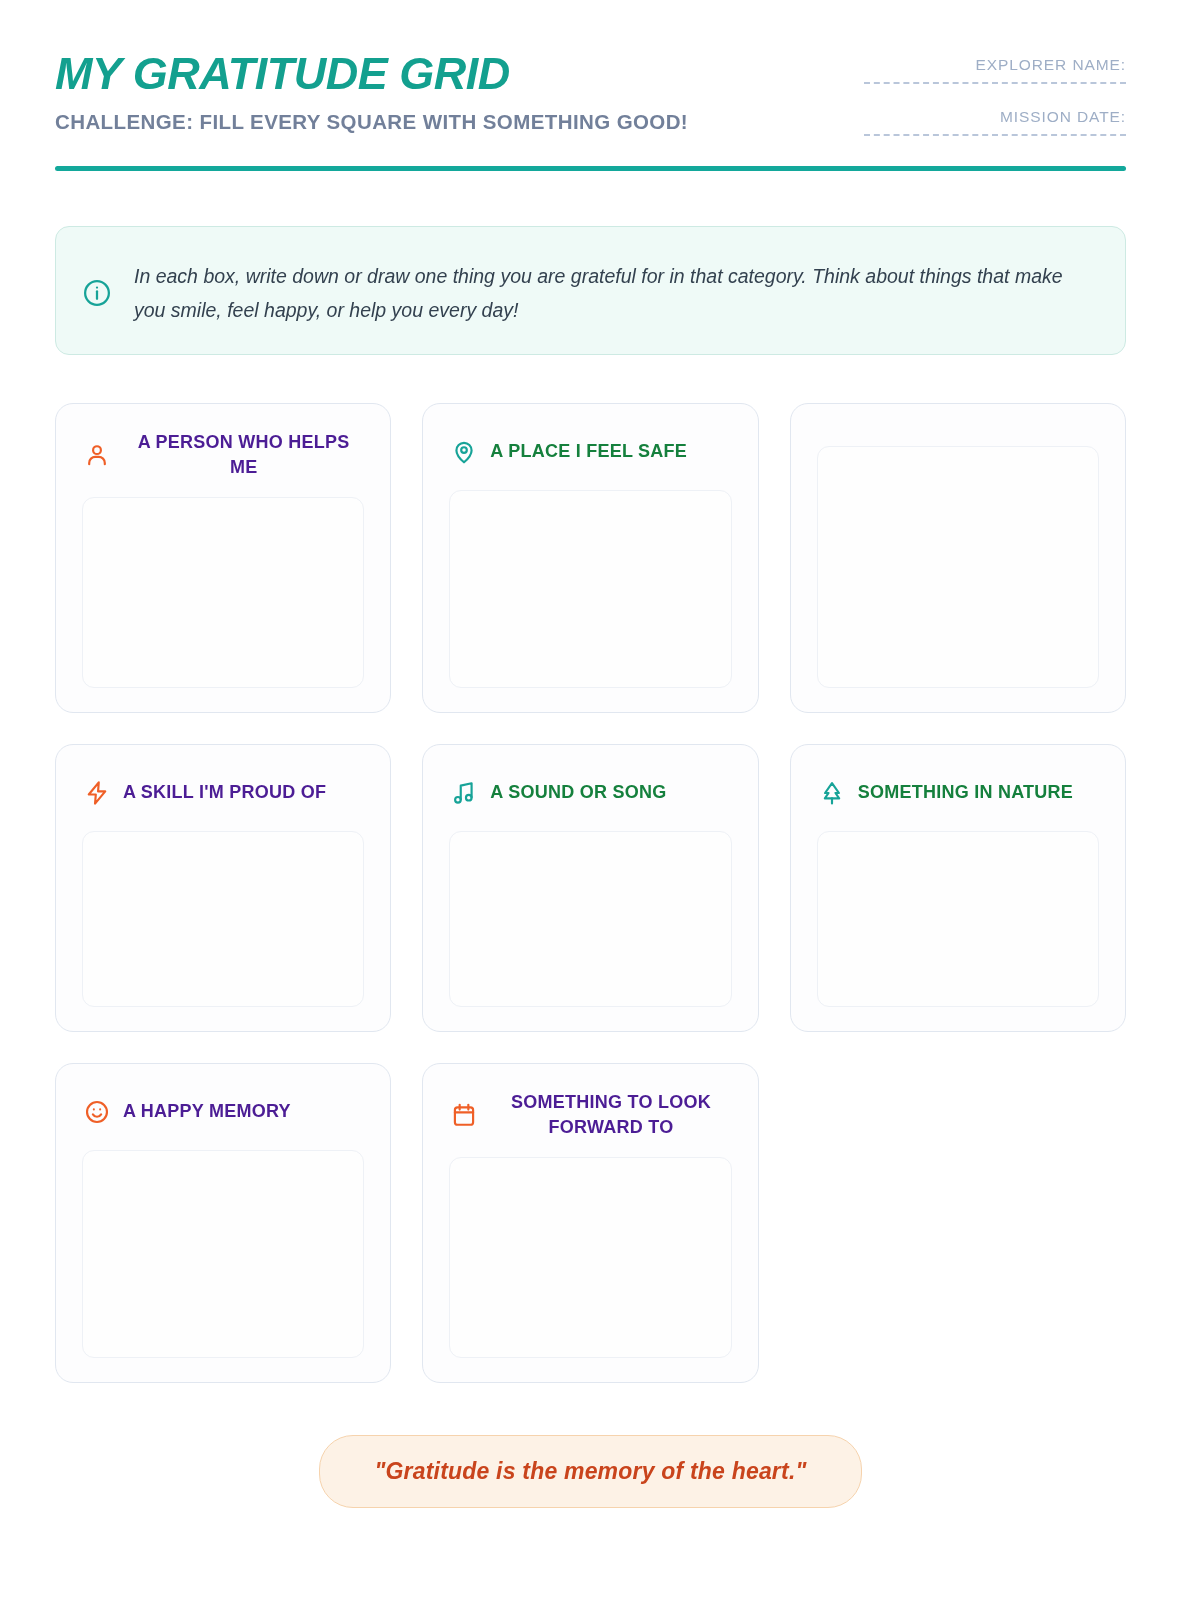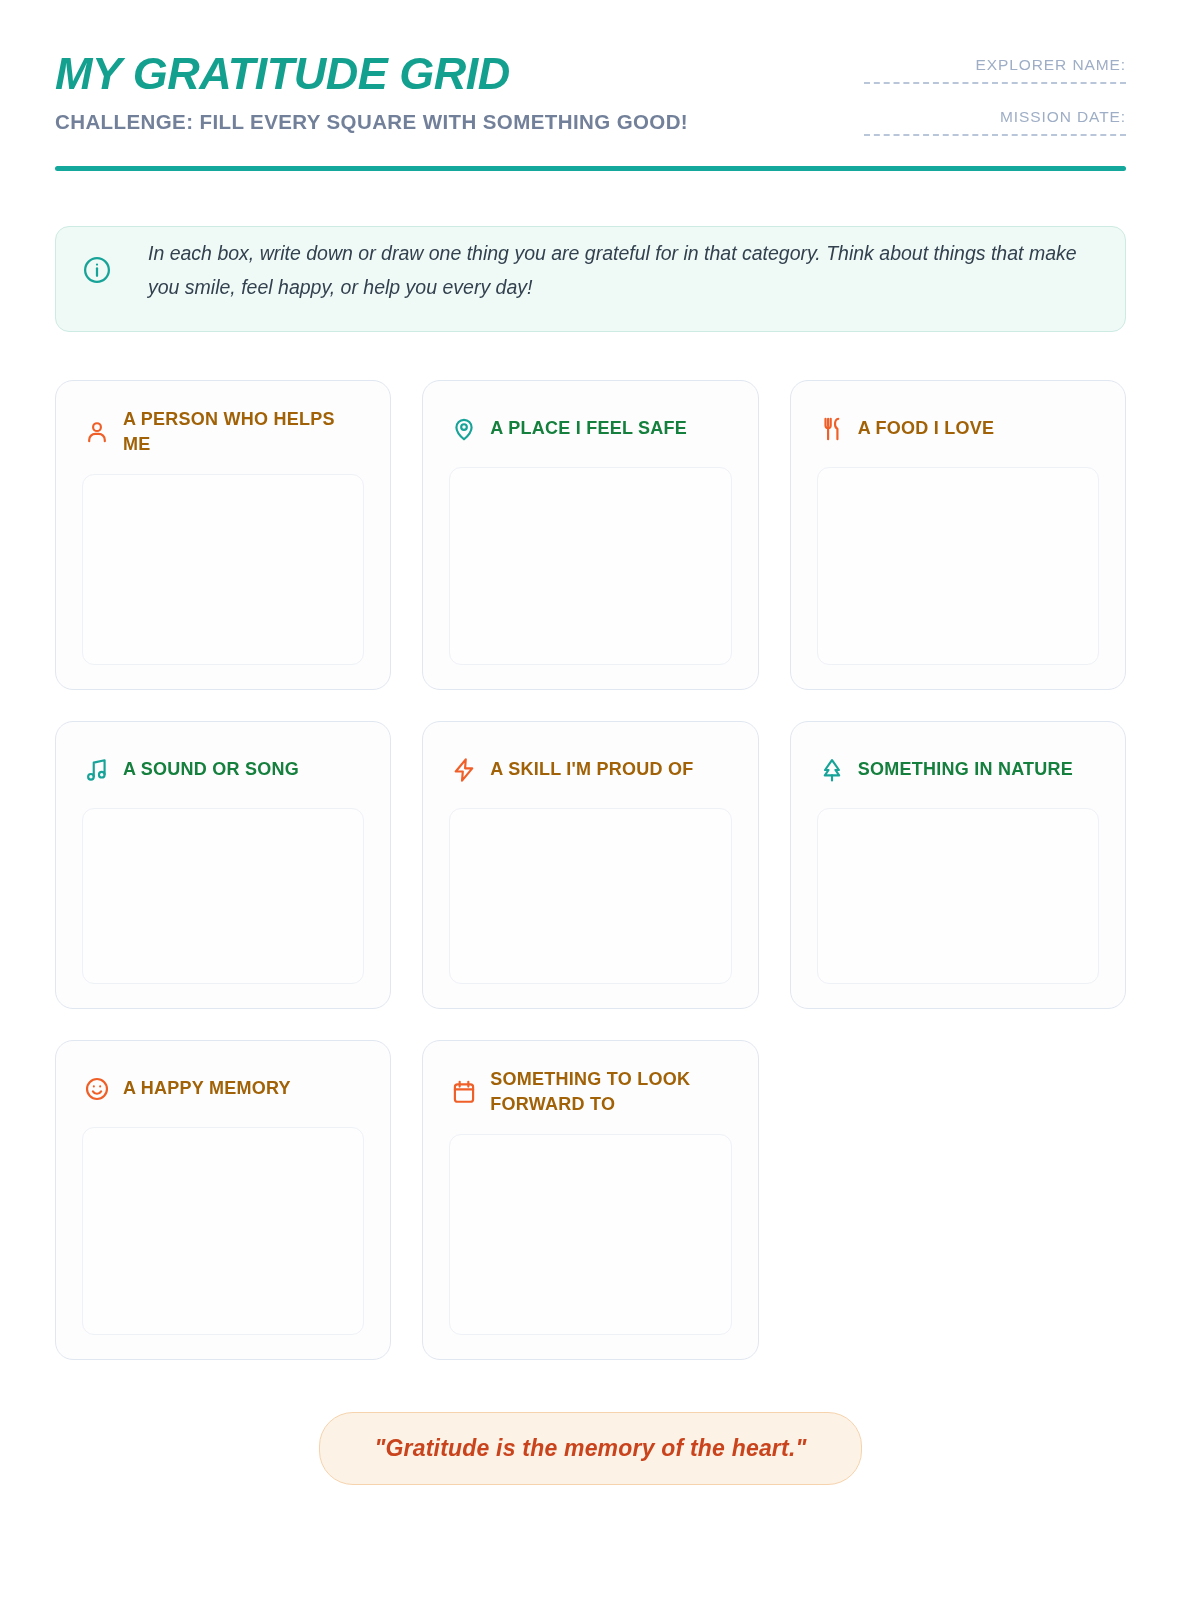--- a/index.html
+++ b/index.html
@@ -79,24 +79,24 @@
     border-radius: 3px;
     background: #13a89b;
   }
 
   
   .callout {
     margin-top: 55px;
     background: #effaf7;
     border: 1px solid #cdeae3;
     border-radius: 14px;
-    padding: 9px 30px 26px 26px;
+    padding: 32px 30px 26px 26px;
     display: flex;
     align-items: center;
-    gap: 36px;
+    gap: 22px;
     min-height: 85px;
     box-sizing: border-box;
   }
   .info-icon {
     flex: 0 0 auto;
     width: 30px;
     height: 30px;
     display: block;
   }
   .callout-text {
@@ -141,21 +141,21 @@
     height: 26px;
     display: block;
   }
   .card-label {
     font-size: 18px;
     line-height: 1.42;
     font-weight: 700;
     letter-spacing: 0.25px;
     text-transform: uppercase;
   }
-  .card-label.orange { color: #a16207; }
+  .card-label.orange { color: #4c1d95; text-align: center; }
   .card-label.teal   { color: #15803d; }
 
   .write-area {
     margin-top: 16px;
     flex: 1 1 auto;
     border: 1px solid #eef1f6;
     border-radius: 12px;
     background: #fefefe;
   }
 
@@ -231,56 +231,45 @@
             <path d="M12 21.5s7-6.1 7-11a7 7 0 1 0-14 0c0 4.9 7 11 7 11z"></path>
             <circle cx="12" cy="10.2" r="2.6"></circle>
           </svg>
         </span>
         <span class="card-label teal">A PLACE I FEEL SAFE</span>
       </div>
       <div class="write-area"></div>
     </div>
 
     <div class="card r1">
+      <div class="write-area"></div>
+    </div>
+
+    <div class="card r2">
       <div class="card-head">
         <span class="card-icon">
           <svg viewBox="0 0 24 24" width="26" height="26" fill="none" stroke="#ef5f27" stroke-width="2" stroke-linecap="round" stroke-linejoin="round">
-            <path d="M6 2.6v6.1a2.4 2.4 0 0 0 4.8 0V2.6"></path>
-            <line x1="8.4" y1="2.6" x2="8.4" y2="9.4"></line>
-            <line x1="8.4" y1="11.1" x2="8.4" y2="21.4"></line>
-            <path d="M17.8 2.6c-1.7 0-3 2.2-3 5 0 2.2.9 3.6 2.2 4.1v9.7"></path>
-          </svg>
-        </span>
-        <span class="card-label orange">A FOOD I LOVE</span>
+            <path d="M13.6 2.2 4.4 13.4h6.5L10.2 21.8l9.4-11.3h-6.6z"></path>
+          </svg>
+        </span>
+        <span class="card-label orange">A SKILL I'M PROUD OF</span>
       </div>
       <div class="write-area"></div>
     </div>
 
     <div class="card r2">
       <div class="card-head">
         <span class="card-icon">
           <svg viewBox="0 0 24 24" width="26" height="26" fill="none" stroke="#17a398" stroke-width="2" stroke-linecap="round" stroke-linejoin="round">
             <path d="M9 18V5.2l10-2.2V16"></path>
             <circle cx="6.4" cy="18.3" r="2.6"></circle>
             <circle cx="16.4" cy="16.3" r="2.6"></circle>
           </svg>
         </span>
         <span class="card-label teal">A SOUND OR SONG</span>
-      </div>
-      <div class="write-area"></div>
-    </div>
-
-    <div class="card r2">
-      <div class="card-head">
-        <span class="card-icon">
-          <svg viewBox="0 0 24 24" width="26" height="26" fill="none" stroke="#ef5f27" stroke-width="2" stroke-linecap="round" stroke-linejoin="round">
-            <path d="M13.6 2.2 4.4 13.4h6.5L10.2 21.8l9.4-11.3h-6.6z"></path>
-          </svg>
-        </span>
-        <span class="card-label orange">A SKILL I'M PROUD OF</span>
       </div>
       <div class="write-area"></div>
     </div>
 
     <div class="card r2">
       <div class="card-head">
         <span class="card-icon">
           <svg viewBox="0 0 24 24" width="26" height="26" fill="none" stroke="#17a398" stroke-width="2" stroke-linecap="round" stroke-linejoin="round">
             <path d="M12 2.8 5.6 12h3.2l-3.4 5h13.2l-3.4-5h3.2z"></path>
             <line x1="12" y1="17" x2="12" y2="21.6"></line>

